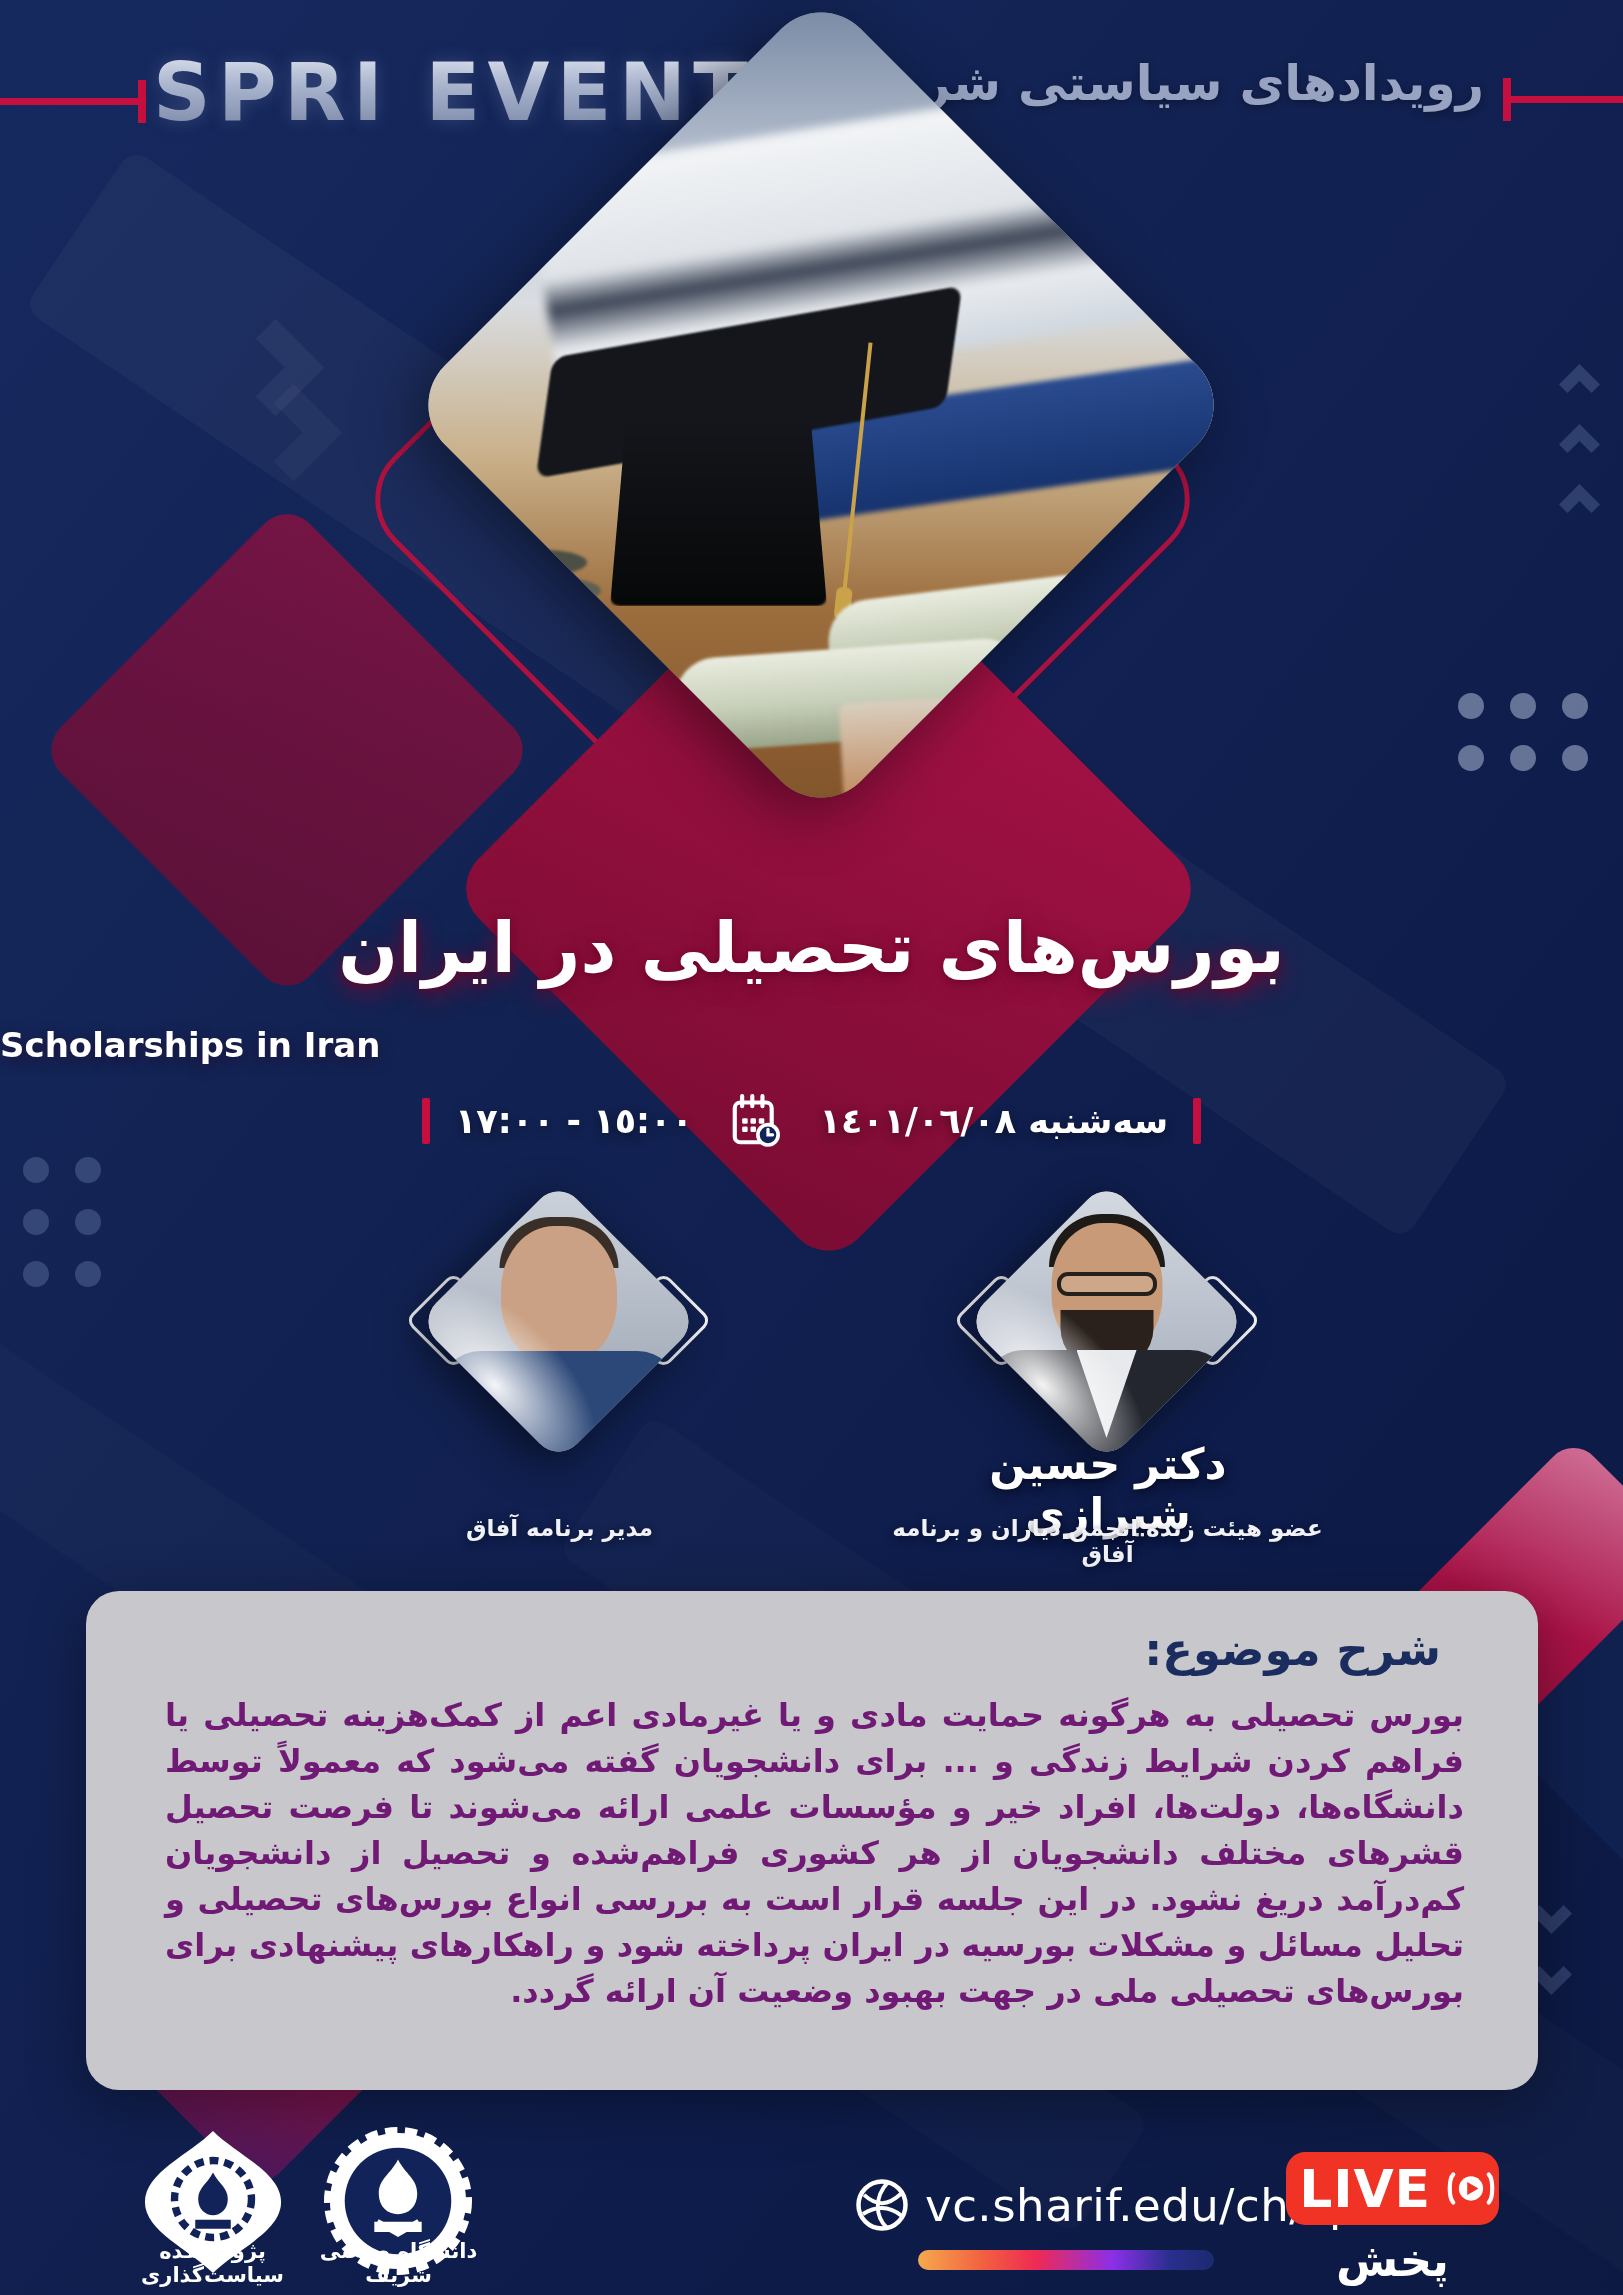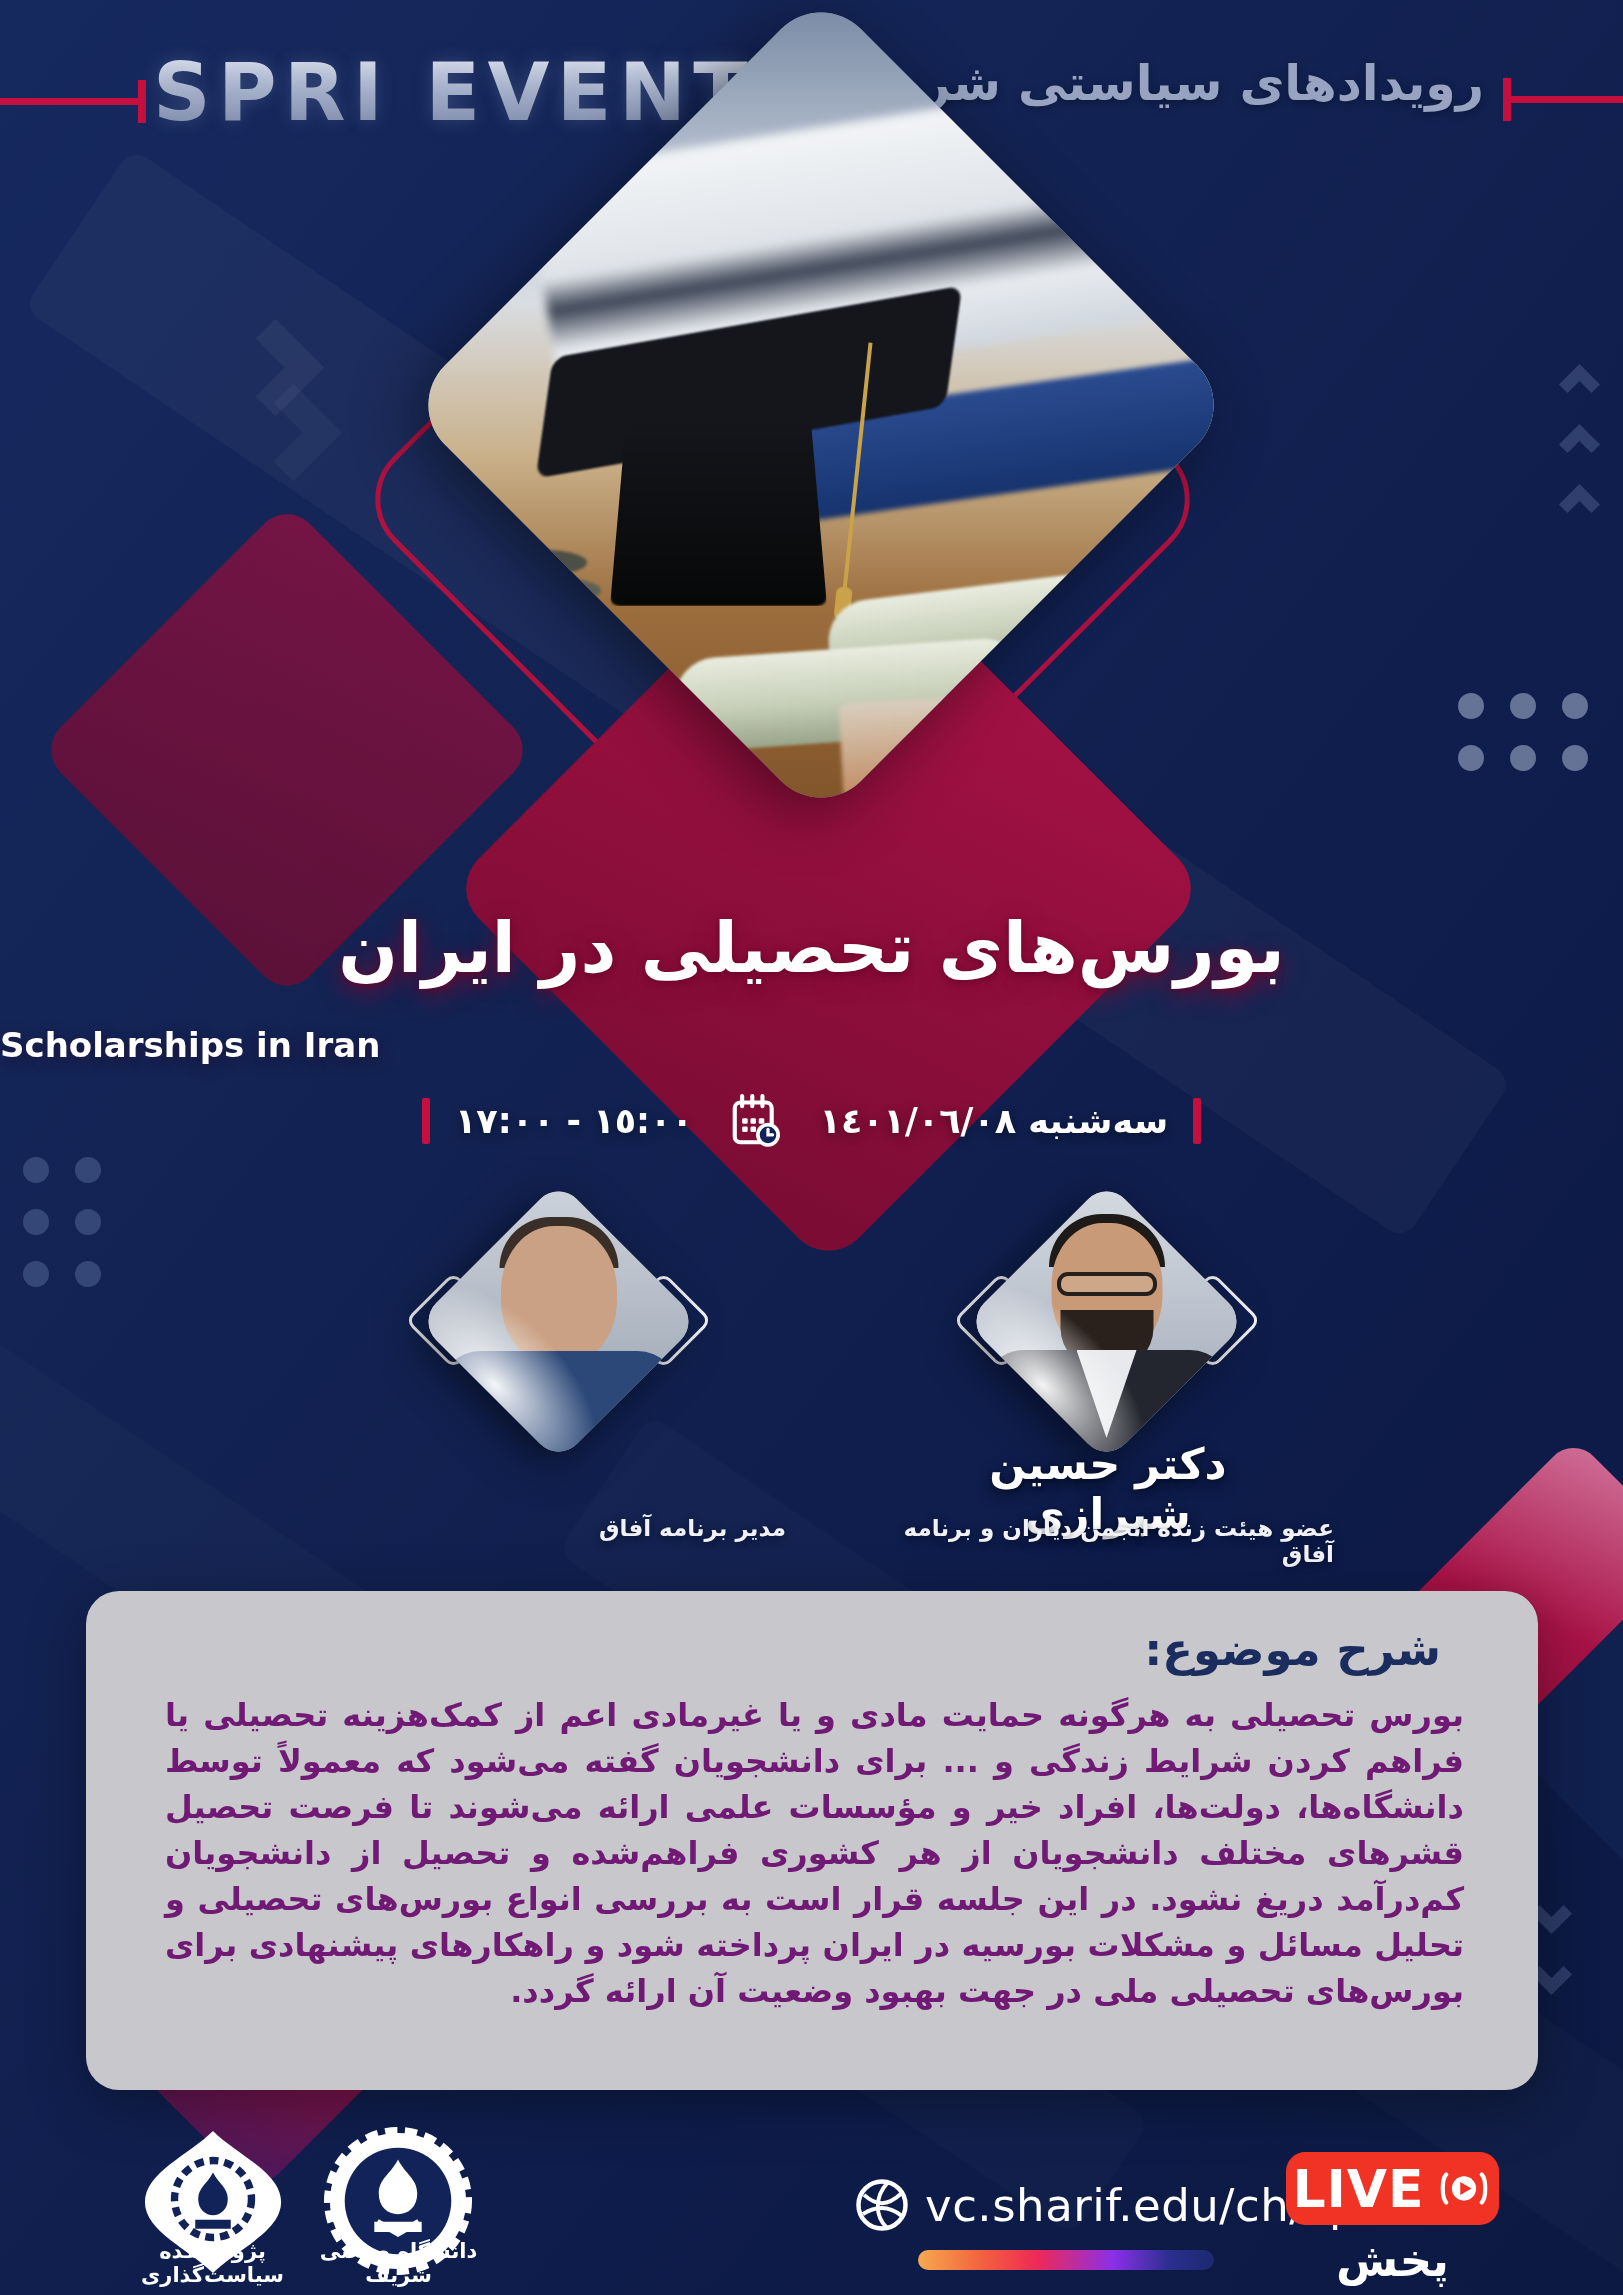--- a/index.html
+++ b/index.html
@@ -78,21 +78,21 @@
   .spk1 .body{position:absolute;left:50%;transform:translateX(-50%);top:180px;width:241px;height:139px;background:#2c4878;border-radius:42px 42px 0 0;}
   .spk2 .head{top:52px;width:111px;height:134px;background:#c89a78;}
   .spk2 .hair{position:absolute;left:50%;transform:translateX(-50%);top:43px;width:116px;height:53px;background:#1e1a18;border-radius:56px 56px 0 0;}
   .spk2 .beard{position:absolute;left:50%;transform:translateX(-50%);top:139px;width:93px;height:60px;background:#2a211c;border-radius:0 0 42px 42px;}
   .spk2 .glasses{position:absolute;left:50%;transform:translateX(-50%);top:101px;width:100px;height:24px;border:4.6px solid #23201e;border-radius:11px;background:rgba(255,255,255,.12);}
   .spk2 .body{position:absolute;left:50%;transform:translateX(-50%);top:179px;width:250px;height:143px;background:#23262e;border-radius:42px 42px 0 0;}
   .spk2 .shirt{position:absolute;left:50%;transform:translateX(-50%);top:179px;width:60px;height:88px;background:#e8e9ec;clip-path:polygon(0 0,100% 0,50% 100%);}
   .acc-d{position:absolute;width:69px;height:69px;border:3.2px solid #ffffff;transform:rotate(45deg);border-radius:10.2px;opacity:.95;}
   .spk-name{position:absolute;width:416px;text-align:center;direction:rtl;font-size:43px;font-weight:700;color:#fff;
     text-shadow:0 4.6px 14px rgba(5,10,30,.85),0 1.4px 3.7px rgba(5,10,30,.7);}
-  .spk-role{position:absolute;width:453px;text-align:right;direction:rtl;font-size:23px;font-weight:700;color:#f0f2f7;text-shadow:0 2.3px 8.3px rgba(5,10,30,.7);}
+  .spk-role{position:absolute;width:453px;text-align:center;direction:rtl;font-size:23px;font-weight:700;color:#f0f2f7;text-shadow:0 2.3px 8.3px rgba(5,10,30,.7);}
 
   
   .corner-d{position:absolute;transform:rotate(45deg);}
   .cd1{width:259px;height:259px;left:1444px;top:1490px;border-radius:28px;
     background:linear-gradient(160deg,#cf6f97 0%,#a81246 55%,#8c0e3a 100%);}
   .cd2{width:204px;height:204px;left:1545px;top:1638px;border-radius:23px;background:#10204f;}
   .cd3{width:241px;height:241px;left:139px;top:1902px;border-radius:28px;
     background:linear-gradient(150deg,#a81246 0%,#7c1347 60%,#46185c 100%);}
   .desc-box{position:absolute;left:86px;top:1591px;width:1452px;height:499px;background:#c8c8cc;border-radius:33px;
     box-shadow:0 14px 56px rgba(0,0,0,.35);}
@@ -102,21 +102,21 @@
 
   
   .logo-label{position:absolute;direction:rtl;text-align:center;font-size:21px;font-weight:700;color:#fff;}
   .logoA{position:absolute;left:139px;top:2128px;width:148px;height:148px;}
   .logoB{position:absolute;left:324px;top:2127px;width:148px;height:148px;}
   .globe{position:absolute;left:854px;top:2177px;width:56px;height:56px;}
   .url{position:absolute;left:925px;top:2179px;font-size:45px;font-weight:400;color:#fff;letter-spacing:0.5px;}
   .grad-bar{position:absolute;left:918px;top:2250px;width:296px;height:20.4px;border-radius:11px;
     background:linear-gradient(90deg,#f6a94e 0%,#f2603f 22%,#ee2a55 40%,#8a30e8 66%,#2a2f8f 85%,#1b2a6e 100%);}
   .live-badge{position:absolute;left:1286px;top:2152px;width:213px;height:73px;background:#f13325;border-radius:19.4px;
-    display:flex;align-items:center;justify-content:center;gap:12px;}
+    display:flex;align-items:center;justify-content:flex-end;gap:12px;}
   .live-badge .live-txt{font-size:52px;font-weight:700;color:#fff;letter-spacing:0.9px;}
   .live-caption{position:absolute;left:1286px;top:2234px;width:213px;text-align:center;direction:rtl;font-size:45px;font-weight:700;color:#fff;}
 
   
   .dots{position:absolute;display:grid;gap:26px;}
   .dots i{width:26px;height:26px;border-radius:50%;}
   .dots-right{left:1458px;top:693px;grid-template-columns:repeat(3,26px);}
   .dots-right i{background:rgba(158,172,200,.6);}
   .dots-left{left:23px;top:1157px;grid-template-columns:repeat(2,26px);}
   .dots-left i{background:rgba(96,115,160,.45);}

